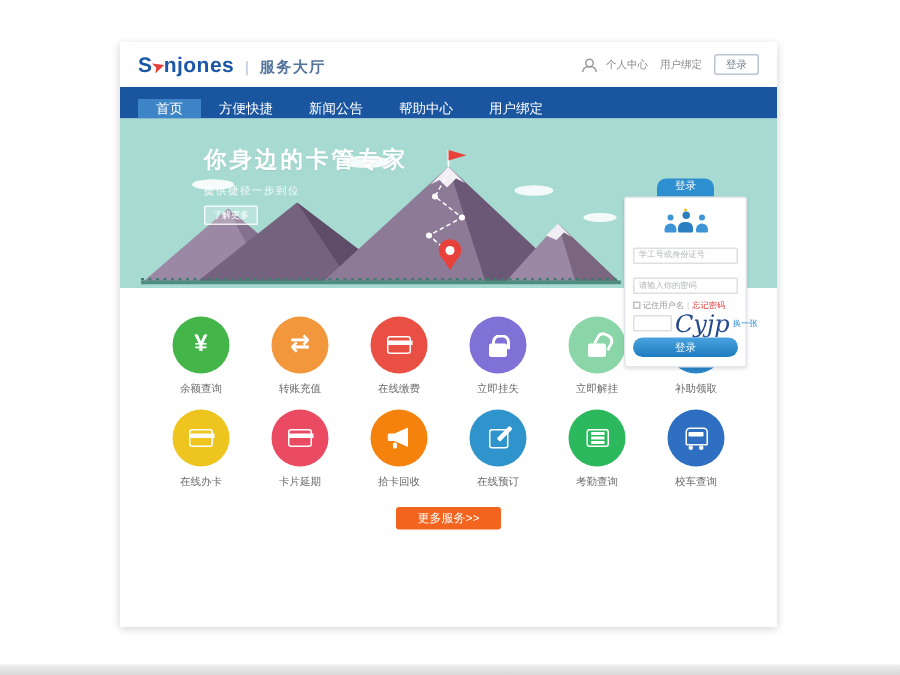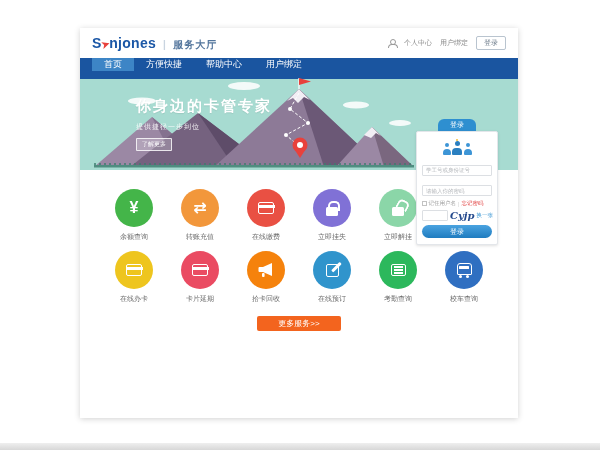--- a/index.html
+++ b/index.html
@@ -15,26 +15,26 @@
   .logo .arrow { color:#e8413c; font-size:11px; transform:rotate(-18deg); display:inline-block; margin:0 -1px; }
   .logo-div { color:#c9d4e0; font-size:10px; margin:0 7px; }
   .logo-suffix { color:#53759c; font-size:10px; letter-spacing:1px; }
   .hdr-right { margin-left:auto; display:flex; align-items:center; gap:8px; font-size:7px; color:#8a8a8a; }
   .person-ico { position:relative; width:8px; height:9px; display:inline-block; }
   .person-ico::before { content:""; position:absolute; top:0; left:2px; width:4px; height:4px; border:1px solid #9a9a9a; border-radius:50%; }
   .person-ico::after { content:""; position:absolute; bottom:0; left:0; width:8px; height:3px; border:1px solid #9a9a9a; border-bottom:none; border-radius:4px 4px 0 0; }
   .hdr-btn { border:1px solid #b9c4cf; color:#6d7b8a; padding:1px 7px; font-size:7px; border-radius:2px; background:#fff; cursor:pointer; }
 
   
-  .nav { height:21px; background:#1a55a0; display:flex; align-items:flex-start; padding-left:12px; }
+  .nav { height:21px; background:#1a55a0; display:flex; align-items:flex-end; padding-left:12px; }
   .nav-item { color:#fff; font-size:9px; display:flex; align-items:center; padding:0 12px; cursor:pointer; }
   .nav-item.active { background:#3d85c6; }
 
   
-  .hero { position:relative; height:91px; background:#a7dbd1; overflow:visible; }
+  .hero { position:relative; height:113px; background:#a7dbd1; overflow:visible; }
   .hero-copy { position:absolute; left:56px; top:18px; z-index:3; color:#fff; }
   .hero-title { font-size:15px; font-weight:bold; letter-spacing:2px; text-shadow:0 1px 1px rgba(0,0,0,.08); }
   .hero-sub { font-size:7px; margin-top:6px; opacity:.92; letter-spacing:1px; }
   .hero-cta { display:inline-block; margin-top:5px; font-size:6px; color:#fff; border:1px solid rgba(255,255,255,.8); background:rgba(255,255,255,.22); padding:1px 5px; border-radius:1px; cursor:pointer; }
   .mnt { position:absolute; left:14px; bottom:0; z-index:1; }
 
   
   .login { position:absolute; top:40px; right:20px; width:82px; z-index:5; }
   .login-tab { width:38px; margin:0 auto; background:#2e8fd0; color:#fff; font-size:7px; text-align:center; line-height:12px; height:12px; border-radius:6px 6px 0 0; cursor:pointer; }
   .login-body { background:#fff; border:1px solid #e3e6ea; box-shadow:0 1px 3px rgba(0,0,0,.12); border-radius:2px; padding:5px 5px 6px; }
@@ -47,21 +47,21 @@
   .figure.mid::after { background:#2a7fc0; width:10px; height:7px; left:0; }
   .figure .cap { position:absolute; top:-2px; left:3.5px; width:2.5px; height:2px; background:#f5c03c; border-radius:50%; }
   .login input { width:100%; height:11px; border:1px solid #dcdfe3; border-radius:1px; font-size:5.5px; padding:0 3px; color:#444; margin-bottom:3px; background:#fff; }
   .login input::placeholder { color:#b3b6ba; }
   .remember { display:flex; align-items:center; gap:2px; font-size:5.5px; color:#9a9a9a; margin:1px 0 3px; }
   .cb { width:4.5px; height:4.5px; border:1px solid #c2c2c2; display:inline-block; background:#fff; cursor:pointer; }
   .forgot { color:#e03c3c; cursor:pointer; }
   .sep { color:#d0d0d0; }
   .cap-row { display:flex; align-items:center; gap:2px; margin-bottom:4px; }
   .cap-row input { width:26px; margin:0; }
-  .captcha { font-family:"DejaVu Serif","Liberation Serif",serif; font-style:italic; font-weight:bold; font-size:10px; color:#24498c; line-height:10px; cursor:pointer; }
+  .captcha { font-family:"DejaVu Serif","Liberation Serif",serif; font-style:italic; font-weight:normal; font-size:16px; color:#24498c; line-height:10px; cursor:pointer; }
   .refresh { font-size:5.5px; color:#2e8fd0; cursor:pointer; white-space:nowrap; }
   .login-btn { display:block; width:100%; height:13px; border:none; border-radius:7px; background:linear-gradient(#4aa3e0,#1f7cc0); color:#fff; font-size:7px; cursor:pointer; }
 
   
   .services { background:#fff; padding-top:9px; }
   .sec-title { text-align:center; font-size:12px; color:#404040; letter-spacing:1px; }
   .svc-grid { width:396px; margin:10px auto 0; display:flex; flex-wrap:wrap; }
   .svc { width:66px; display:flex; flex-direction:column; align-items:center; margin-bottom:9px; cursor:pointer; }
   .circle { width:38px; height:38px; border-radius:50%; display:flex; align-items:center; justify-content:center; color:#fff; }
   .svc-label { font-size:7px; color:#6b6b6b; margin-top:5px; }
@@ -74,21 +74,21 @@
   .ic-unlock::before { content:""; position:absolute; top:-7px; left:5px; width:8px; height:8px; border:2px solid #fff; border-bottom:none; border-radius:5px 5px 0 0; transform:rotate(28deg); }
   .ic-note { width:18px; height:11px; border:1.5px solid #fff; border-radius:1px; display:flex; align-items:center; justify-content:center; }
   .ic-note::before { content:""; width:6px; height:6px; border:1.5px solid #fff; border-radius:50%; }
   .ic-edit { width:13px; height:13px; border:1.5px solid #fff; border-radius:2px; position:relative; }
   .ic-edit::after { content:""; position:absolute; width:2.5px; height:12px; background:#fff; transform:rotate(45deg); right:0px; top:-3.5px; border-radius:1px; }
   .ic-list { width:15px; height:12px; border:1.5px solid #fff; border-radius:2px; display:flex; flex-direction:column; justify-content:space-evenly; padding:0 2px; }
   .ic-list i { display:block; height:1.5px; background:#fff; }
   .ic-bus { width:15px; height:12px; border:1.5px solid #fff; border-radius:3px 3px 1px 1px; position:relative; margin-bottom:2px; }
   .ic-bus::before { content:""; position:absolute; top:1.5px; left:1.5px; right:1.5px; height:3.5px; background:#fff; border-radius:.5px; }
   .ic-bus::after { content:""; position:absolute; bottom:-3.5px; left:1.5px; width:3px; height:3px; background:#fff; border-radius:50%; box-shadow:7px 0 0 #fff; }
-  .more-btn { display:block; margin:3px auto 12px; width:84px; height:15px; background:#f3641e; color:#fff; border:none; border-radius:2px; font-size:8px; cursor:pointer; }
+  .more-btn { display:block; margin:3px auto 12px; width:70px; height:15px; background:#f3641e; color:#fff; border:none; border-radius:2px; font-size:8px; cursor:pointer; }
 
   
   .ann { background:#fff; padding-top:4px; }
   .tabs-bar { display:flex; margin:9px 14px 0; border-bottom:1px solid #e4e4e4; height:16px; align-items:flex-end; }
   .col { flex:1; display:flex; align-items:flex-end; }
   .ribbon { position:relative; color:#fff; font-size:7px; line-height:13px; height:13px; padding:0 9px; cursor:pointer; }
   .ribbon.red { background:#d6252e; }
   .ribbon.green { background:#3fa83a; }
   .ribbon::before { content:""; position:absolute; top:-3px; left:0; border-bottom:3px solid rgba(0,0,0,.35); border-right:5px solid transparent; }
   .ribbon::after { content:""; position:absolute; top:-3px; right:0; border-bottom:3px solid rgba(0,0,0,.35); border-left:5px solid transparent; }
@@ -116,20 +116,21 @@
         <span class="person-ico"></span>
         <span>个人中心</span>
         <span>用户绑定</span>
         <button class="hdr-btn">登录</button>
       </div>
     </div>
 
     <div class="nav">
       <div class="nav-item active">首页</div>
       <div class="nav-item">方便快捷</div>
+      <div class="nav-item">新闻公告</div>
       <div class="nav-item">帮助中心</div>
       <div class="nav-item">用户绑定</div>
     </div>
 
     <div class="hero">
       <div class="hero-copy">
         <div class="hero-title">你身边的卡管专家</div>
         <div class="hero-sub">提供捷径一步到位</div>
         <span class="hero-cta">了解更多</span>
       </div>

